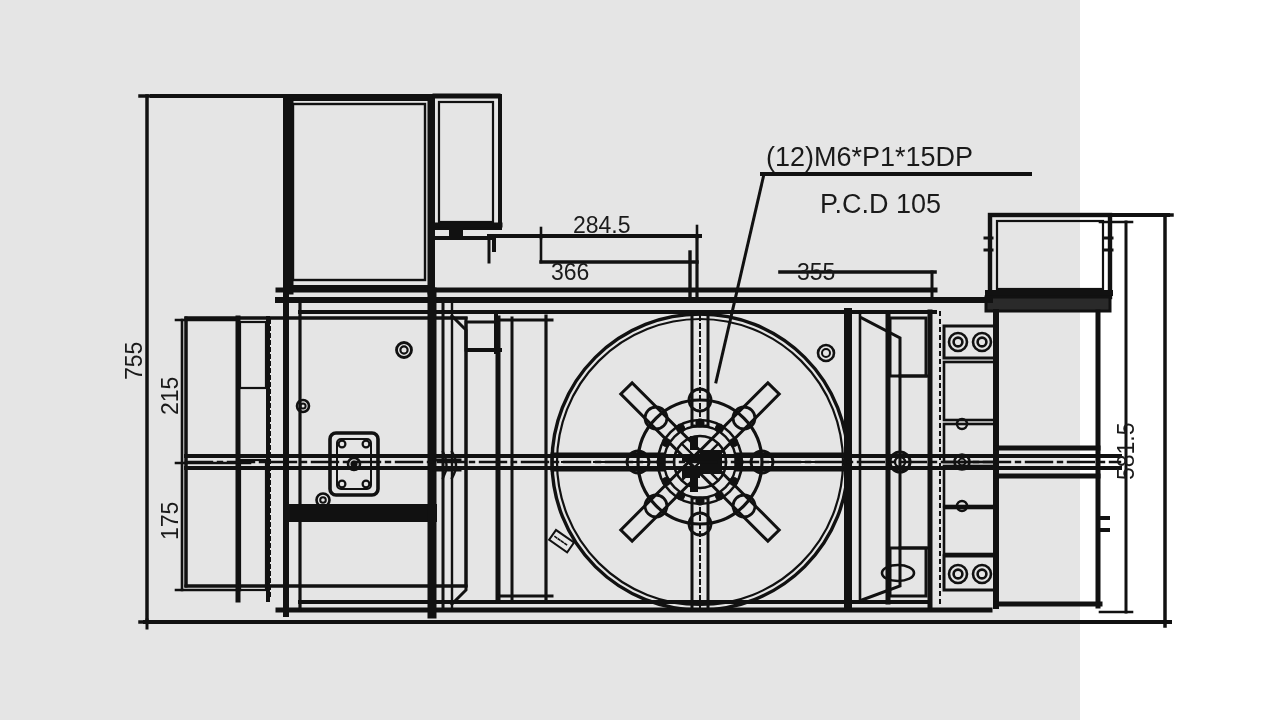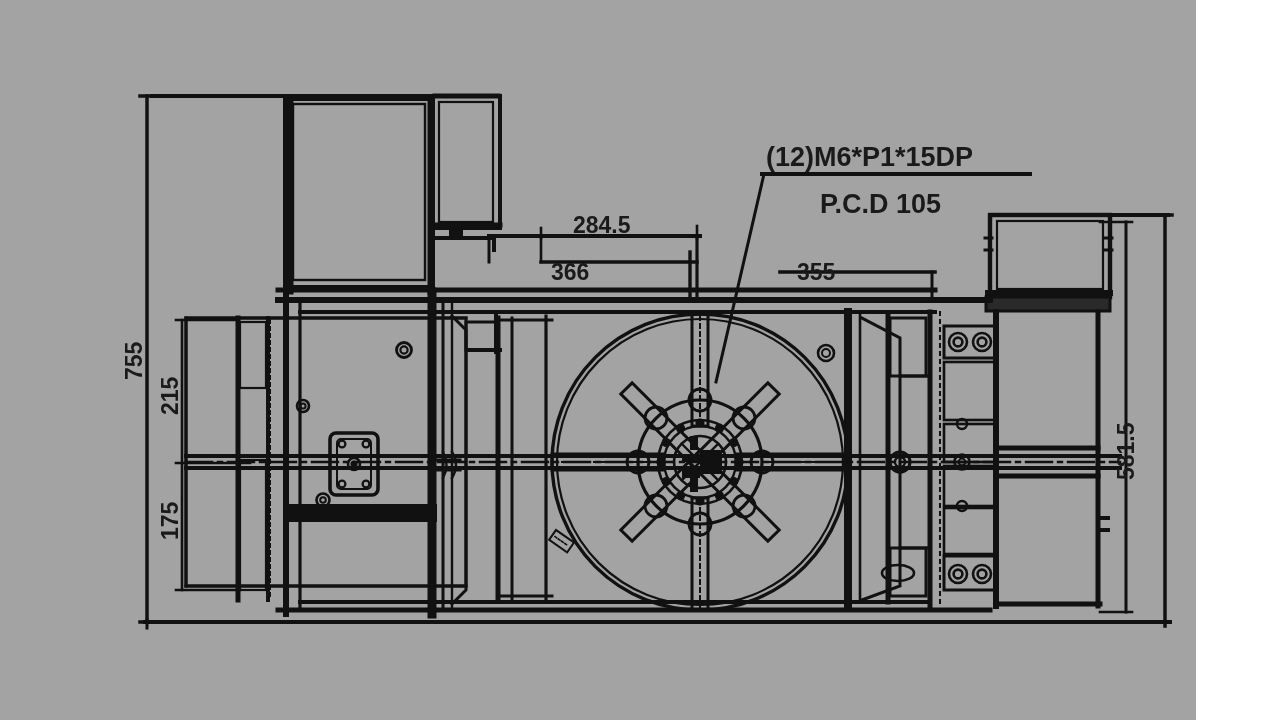--- a/index.html
+++ b/index.html
@@ -1,18 +1,18 @@
 <!DOCTYPE html>
 <html><head>
 <meta charset="utf-8">
 <style>
   html,body{margin:0;padding:0;background:#ffffff;}
   body{width:1280px;height:720px;overflow:hidden;
        font-family:"Liberation Sans", sans-serif;}
-  #stage{position:relative;width:1196px;height:720px;background:#a3a3a3;font-weight:bold;}
+  #stage{position:relative;width:1080px;height:720px;background:#e5e5e5;}
   svg#dwg{position:absolute;left:0;top:0;width:1280px;height:720px;}
   .dimtext{font-family:"Liberation Sans", sans-serif;font-size:23px;fill:#1a1a1a;}
   .notetext{font-family:"Liberation Sans", sans-serif;font-size:27px;fill:#1a1a1a;}
 </style>
 </head>
 <body>
 
 <div id="stage">
 
   <svg id="dwg" viewBox="0 0 1280 720">

